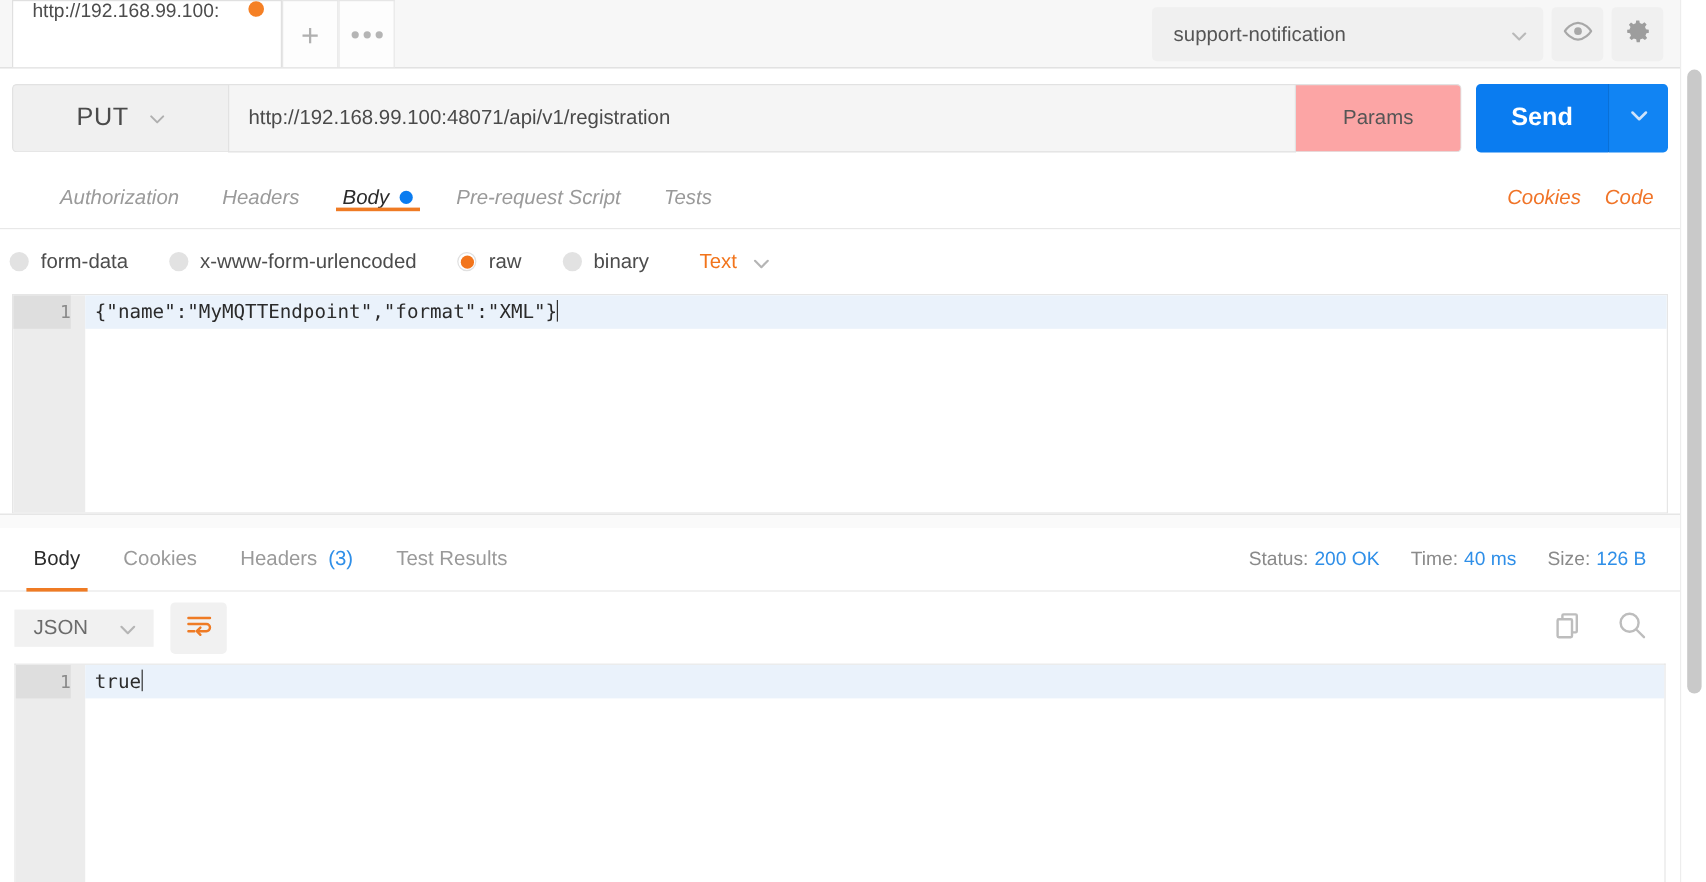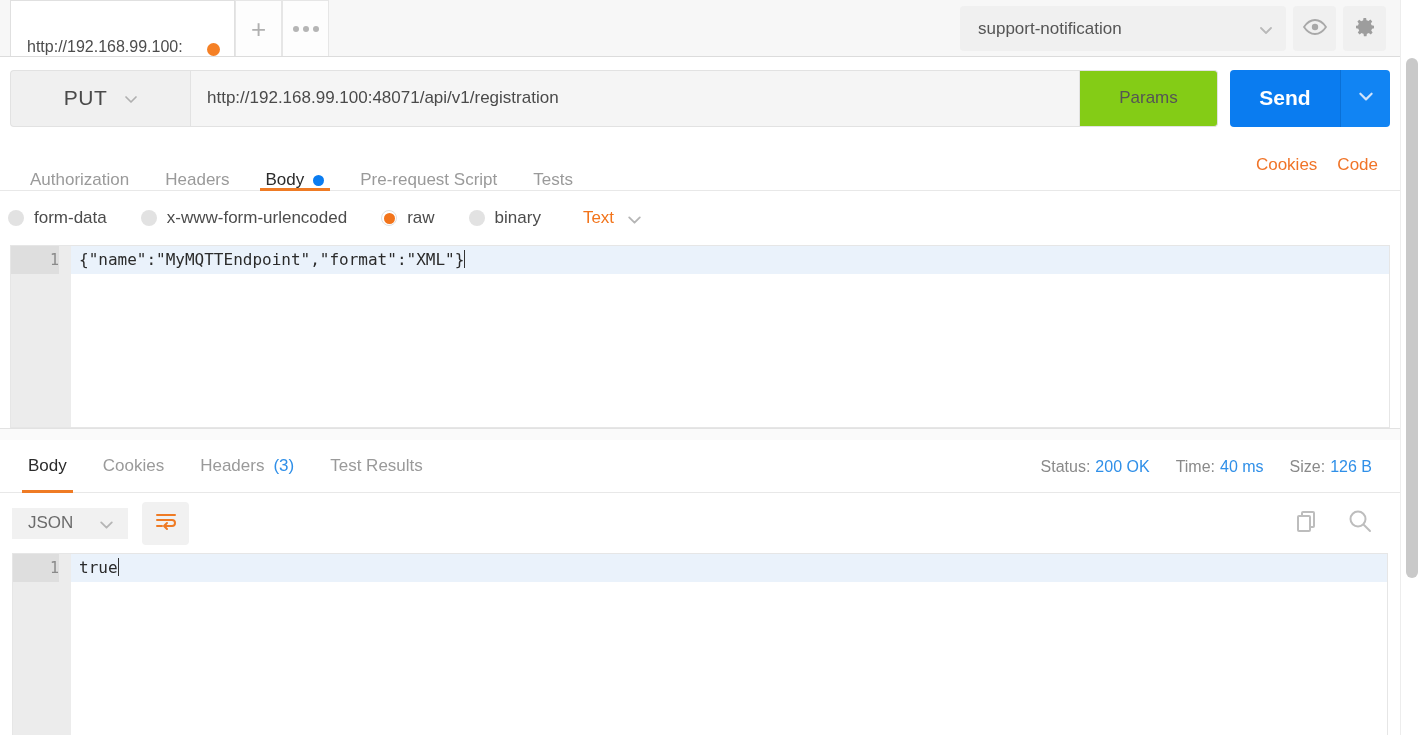--- a/index.html
+++ b/index.html
@@ -19,21 +19,21 @@
     border-bottom: 1px solid #dcdcdc;
     display: flex; align-items: flex-end;
     position: relative; flex: none;
   }
   .req-tab {
     height: 56px; width: 225px;
     background: #ffffff;
     border-left: 1px solid #e0e0e0;
     border-right: 1px solid #e0e0e0;
     border-top: 1px solid #e0e0e0;
-    display: flex; align-items: flex-end;
+    display: flex; align-items: flex-start;
     padding: 0 14px 0 16px;
     margin-left: 10px;
     position: relative;
     gap: 10px;
   }
   .req-tab-label {
     font-size: 16px; color: #4c4c4c;
     white-space: nowrap; overflow: hidden;
     flex: 1;
   }
@@ -96,21 +96,21 @@
     flex: 1; height: 57px;
     background: #f5f5f5;
     border: 1px solid #e2e2e2;
     display: flex; align-items: center;
     padding: 0 16px;
     cursor: text;
   }
   .url-text { font-size: 17px; color: #4a4a4a; }
   .params-btn {
     width: 138px; height: 57px;
-    background: #84cc16;
+    background: #fca5a5;
     border: 1px solid #e2e2e2; border-left: none;
     border-radius: 0 4px 4px 0;
     display: flex; align-items: center; justify-content: center;
     font-size: 17px; color: #555; cursor: pointer;
   }
   .send-group { display: flex; margin-left: 12px; flex: none; }
   .send-btn {
     width: 110px; height: 57px; background: #0a7cf0;
     border-radius: 4px 0 0 4px;
     display: flex; align-items: center; justify-content: center;
@@ -135,23 +135,23 @@
     width: 45px; height: 57px; background: #f3f3f3;
     border: 1px solid #e2e2e2;
     border-radius: 0 4px 4px 0;
     display: flex; align-items: center; justify-content: center;
     cursor: pointer;
   }
 
   
   .reqtabs {
     height: 52px; flex: none;
-    display: flex; align-items: flex-end;
+    display: flex; align-items: center;
     border-bottom: 1px solid #e8e8e8;
-    padding-left: 12px; position: relative;
+    padding-left: 32px; position: relative; font-style: italic;
   }
   .rtab {
     display: flex; align-items: center; gap: 9px;
     padding: 0 18px; font-size: 17px; color: #9a9a9a;
     cursor: pointer; position: relative;
   }
   .rtab.active { color: #2b2b2b; }
   .rtab.active::after {
     content: ''; position: absolute; left: 12px; right: 12px; bottom: -1px;
     height: 3px; background: #ef7b24;

